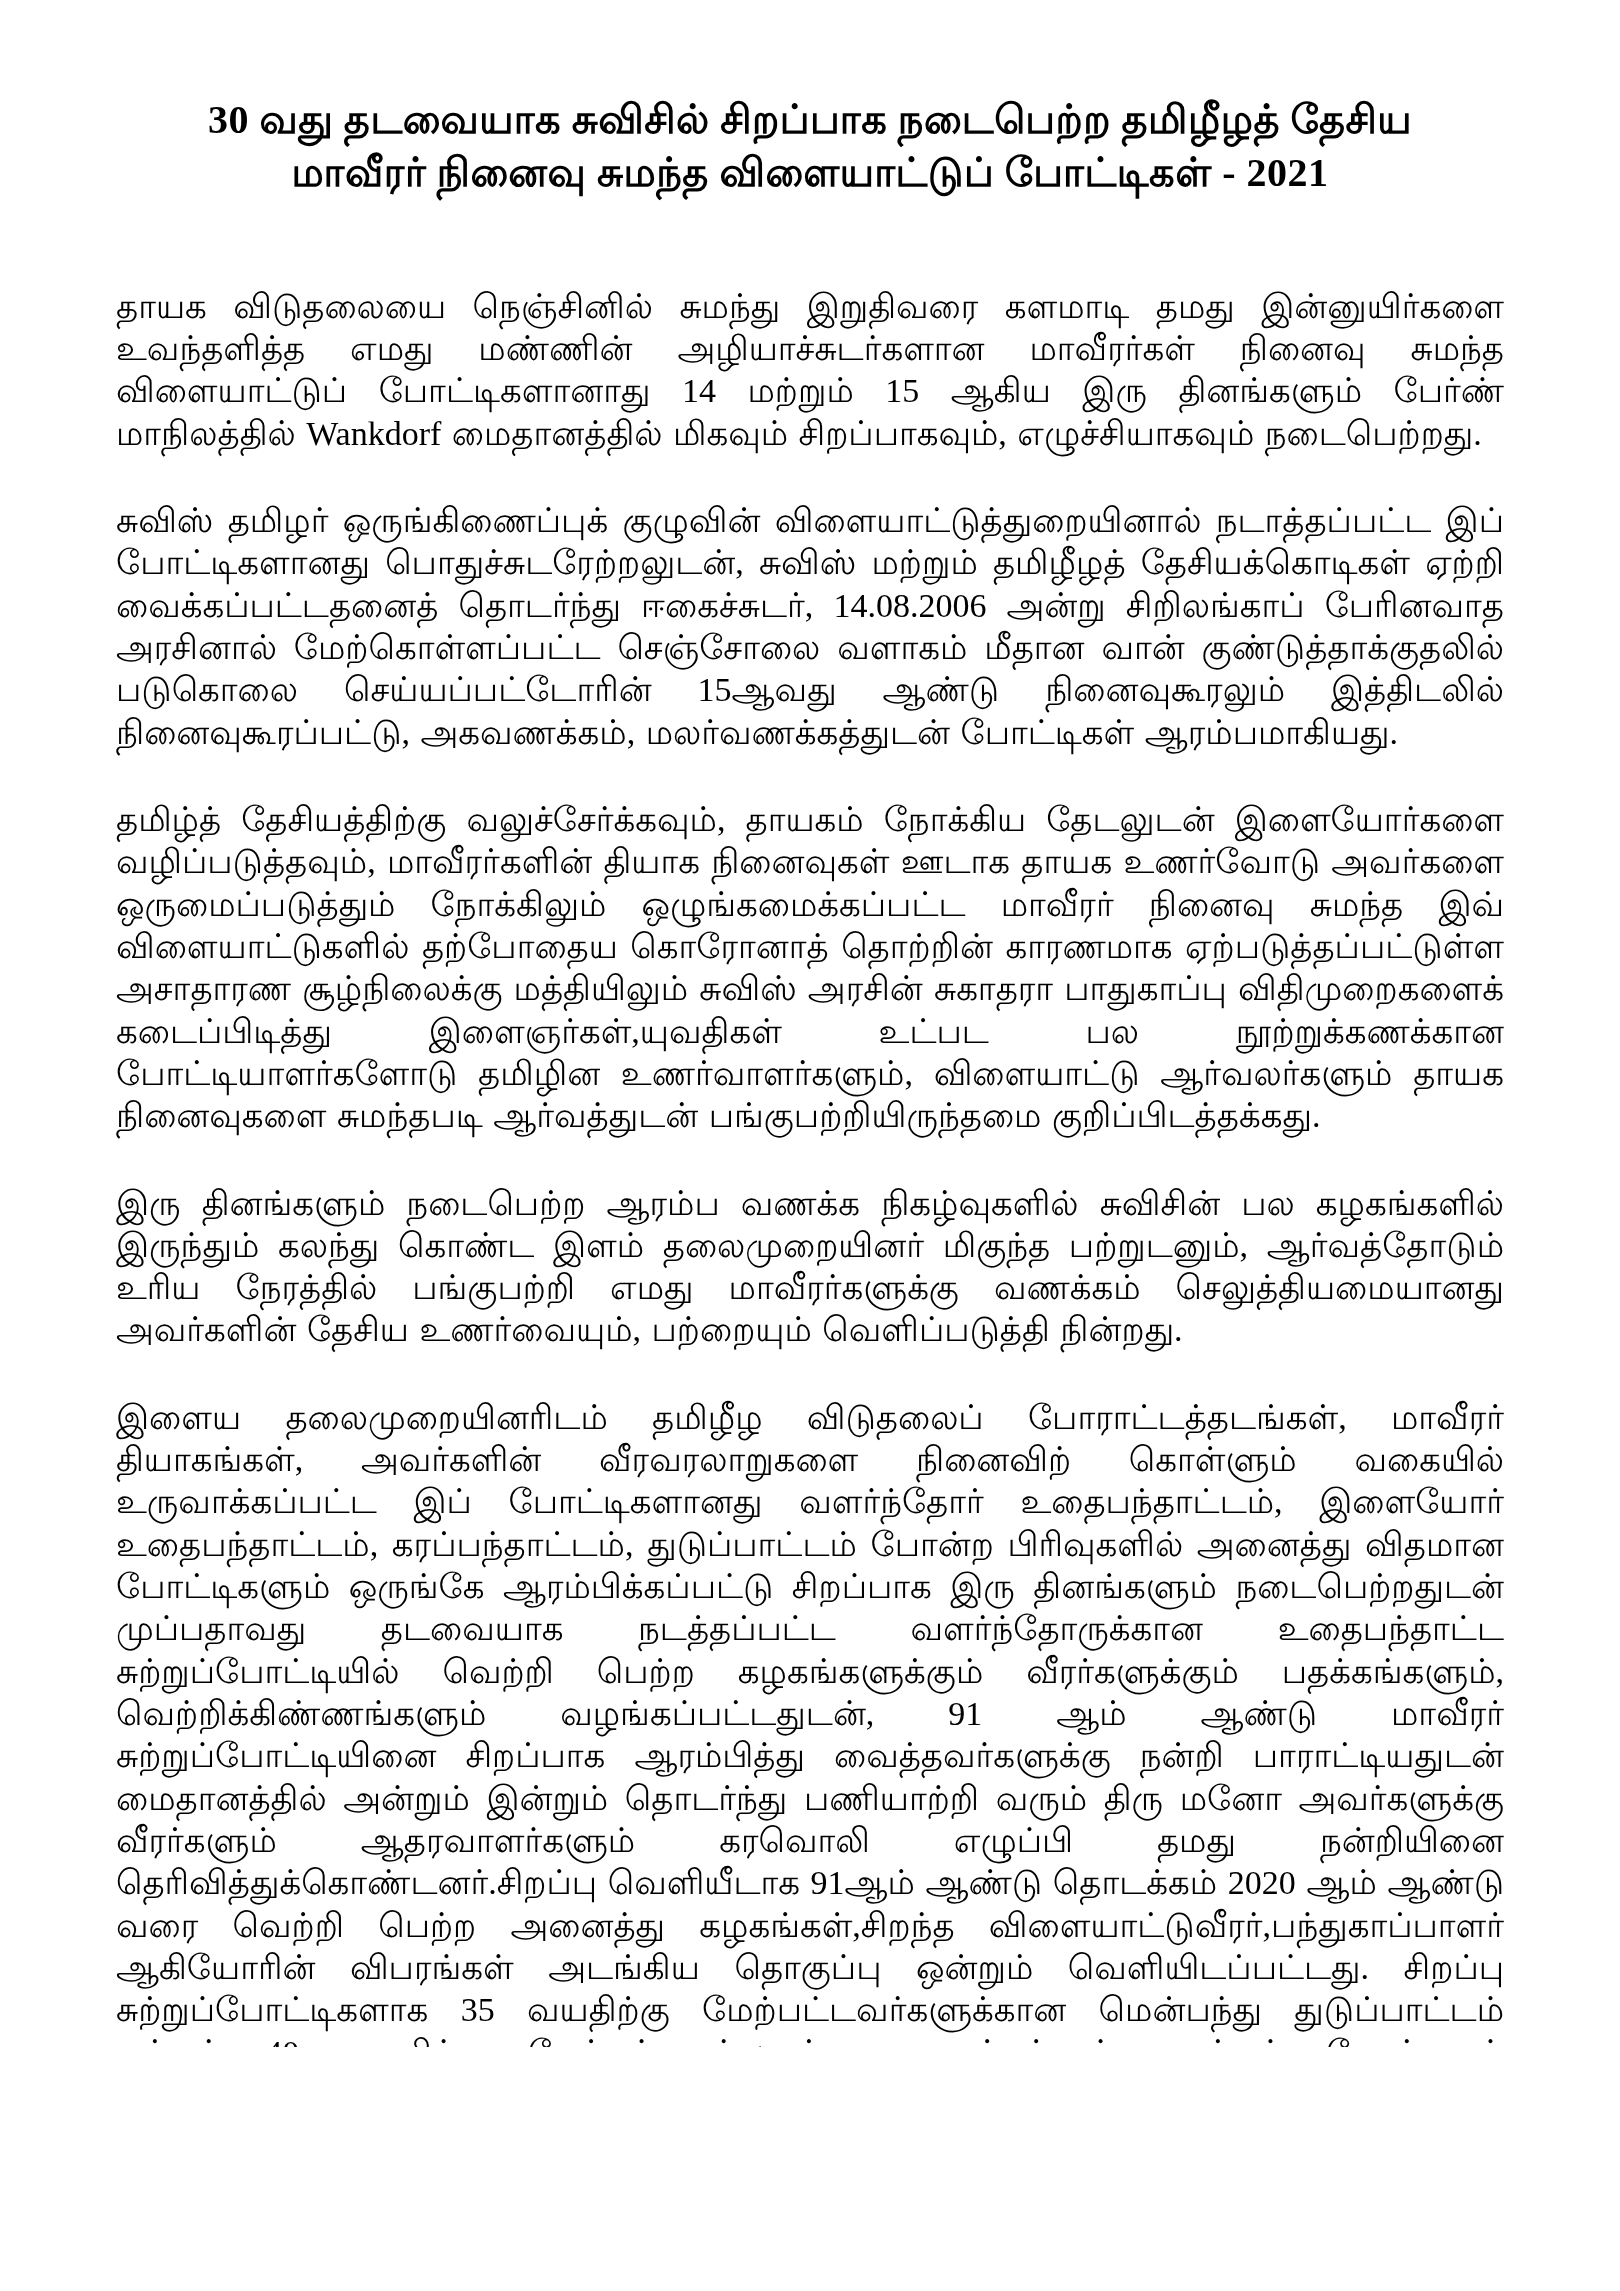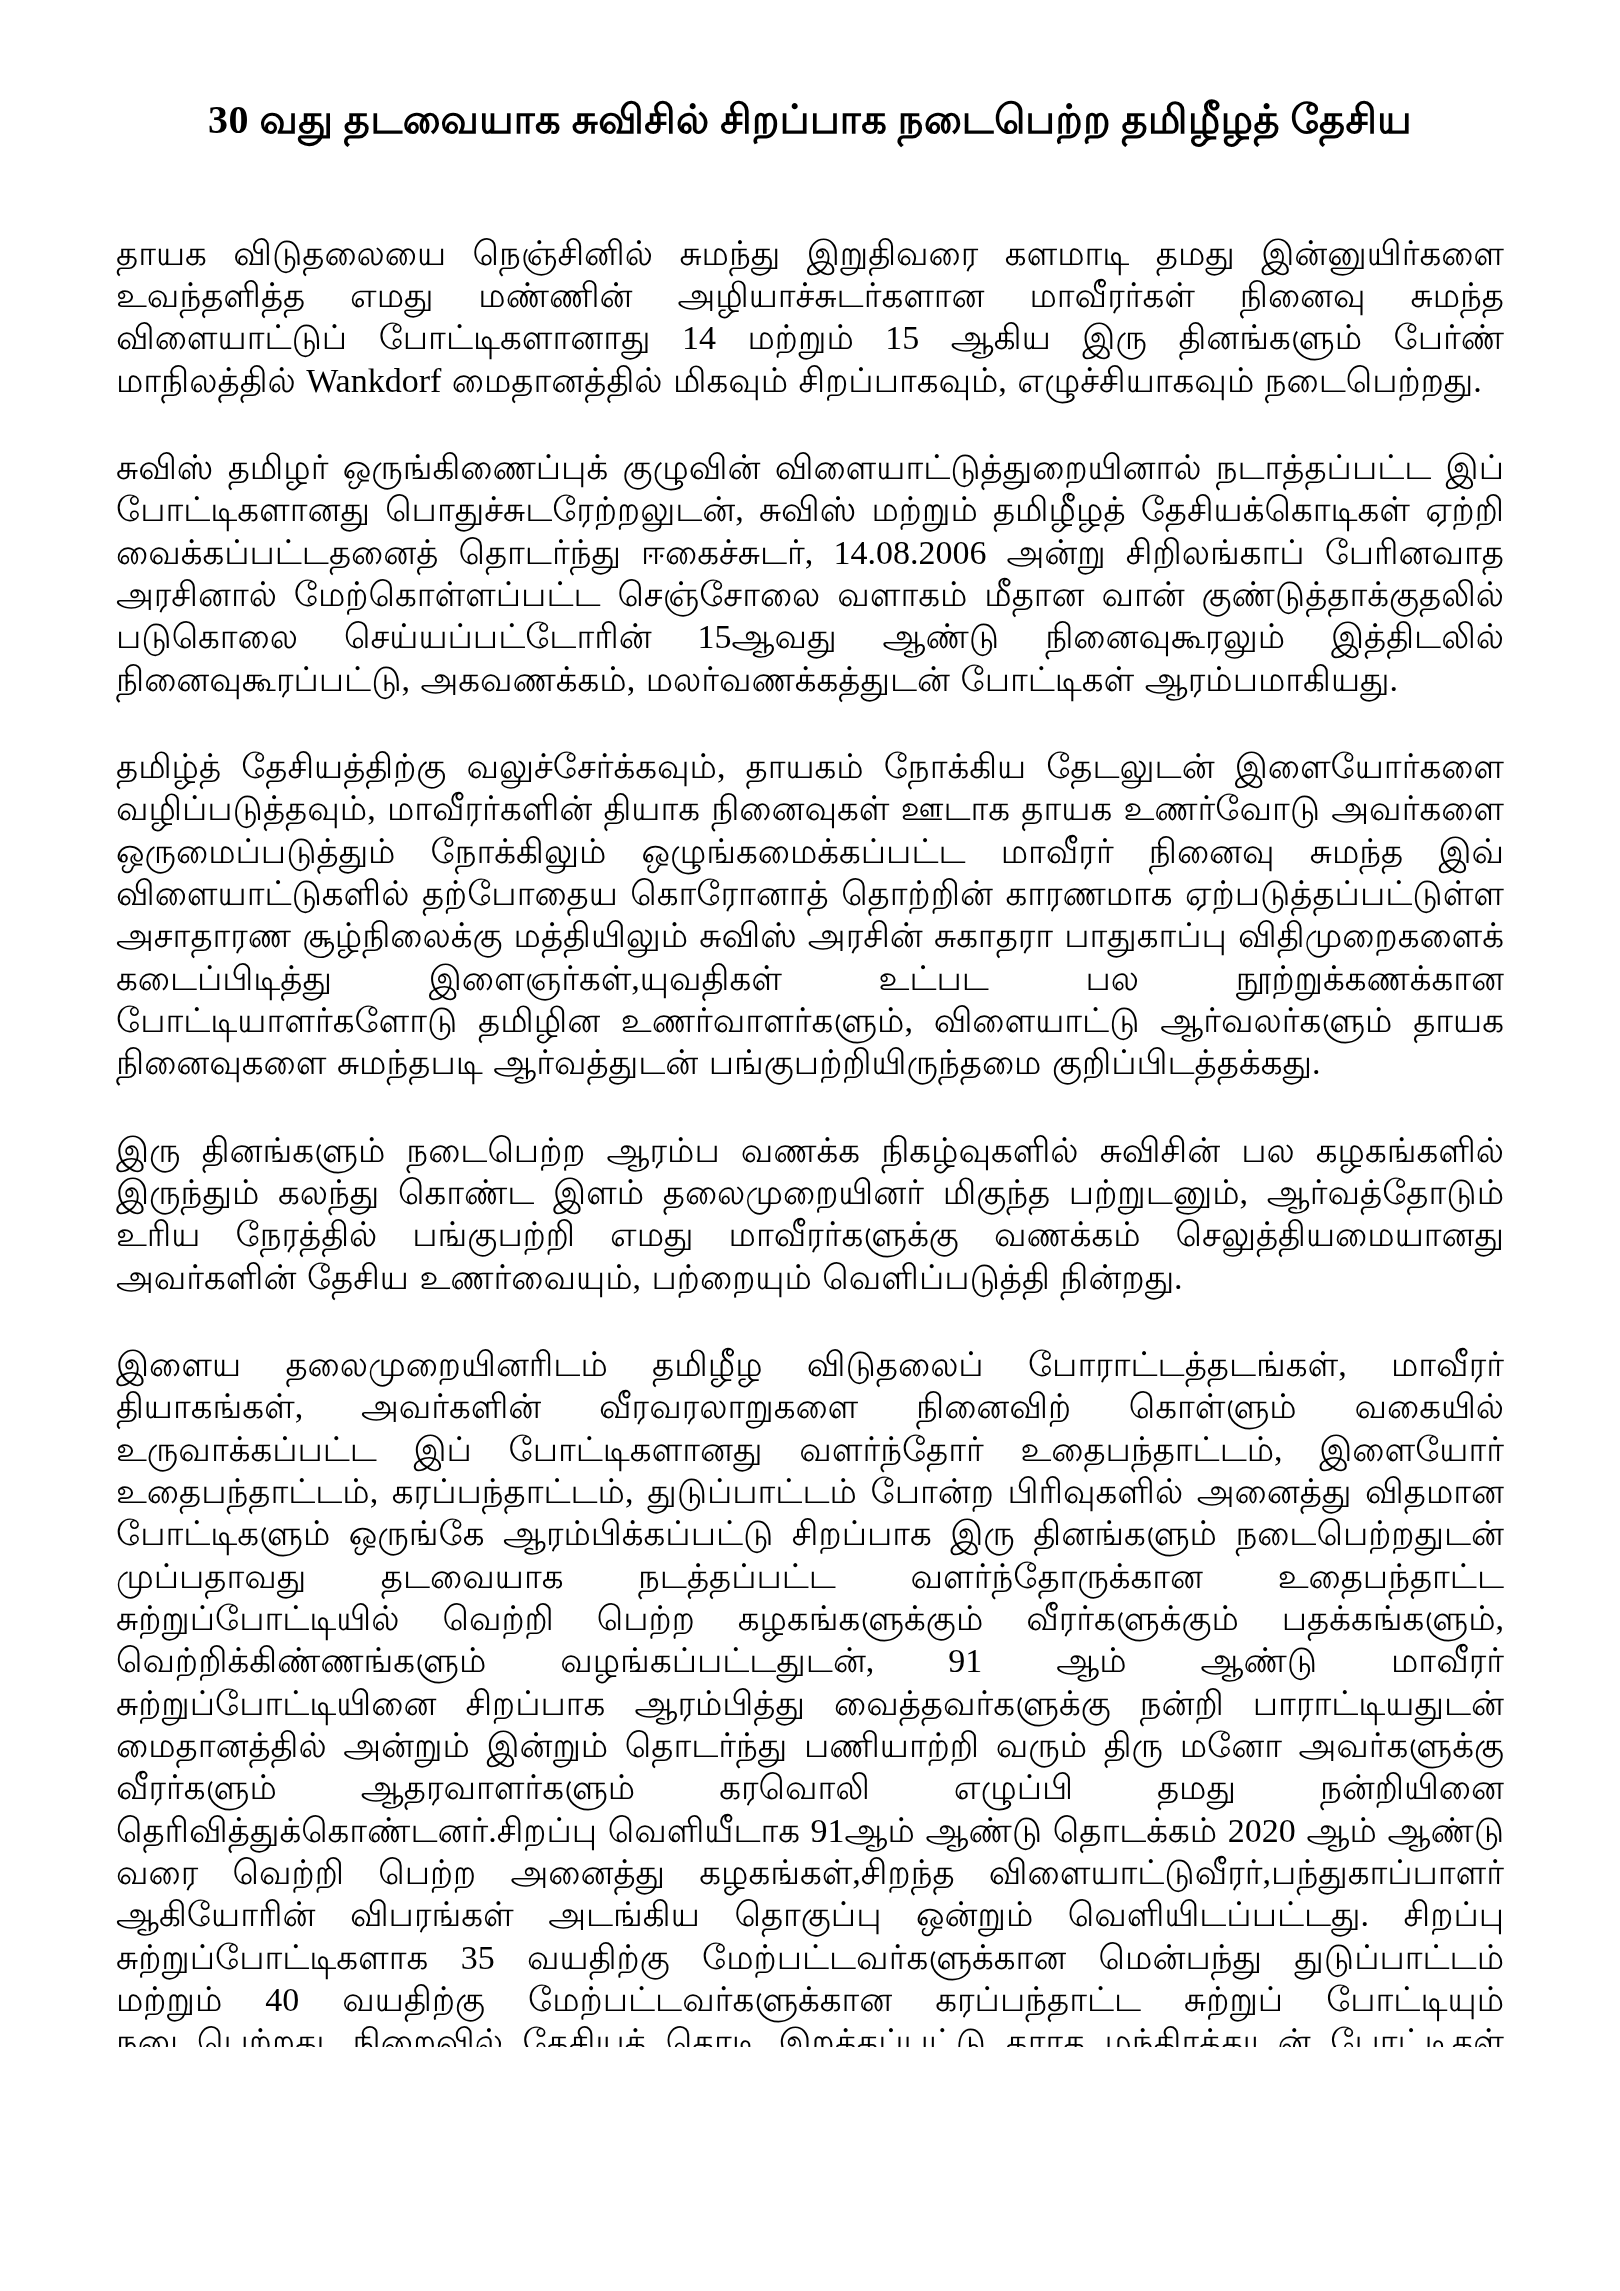--- a/index.html
+++ b/index.html
@@ -51,20 +51,21 @@
   }
 </style>
 </head>
 <body>
 
 <div class="page">
   <div class="content">
 
     <h1 class="doc-title">
       <span class="title-line">30 வது தடவையாக சுவிசில் சிறப்பாக நடைபெற்ற தமிழீழத் தேசிய</span>
+      <span class="title-line">மாவீரர் நினைவு சுமந்த விளையாட்டுப் போட்டிகள் - 2021</span>
     </h1>
 
     <div class="doc-body">
       <p>தாயக விடுதலையை நெஞ்சினில் சுமந்து இறுதிவரை களமாடி தமது இன்னுயிர்களை உவந்தளித்த எமது மண்ணின் அழியாச்சுடர்களான மாவீரர்கள் நினைவு சுமந்த விளையாட்டுப் போட்டிகளானாது 14 மற்றும் 15 ஆகிய இரு தினங்களும் பேர்ண் மாநிலத்தில் Wankdorf மைதானத்தில் மிகவும் சிறப்பாகவும், எழுச்சியாகவும் நடைபெற்றது.</p>
       <p>சுவிஸ் தமிழர் ஒருங்கிணைப்புக் குழுவின் விளையாட்டுத்துறையினால் நடாத்தப்பட்ட இப் போட்டிகளானது பொதுச்சுடரேற்றலுடன், சுவிஸ் மற்றும் தமிழீழத் தேசியக்கொடிகள் ஏற்றி வைக்கப்பட்டதனைத் தொடர்ந்து ஈகைச்சுடர், 14.08.2006 அன்று சிறிலங்காப் பேரினவாத அரசினால் மேற்கொள்ளப்பட்ட செஞ்சோலை வளாகம் மீதான வான் குண்டுத்தாக்குதலில் படுகொலை செய்யப்பட்டோரின் 15ஆவது ஆண்டு நினைவுகூரலும் இத்திடலில் நினைவுகூரப்பட்டு, அகவணக்கம், மலர்வணக்கத்துடன் போட்டிகள் ஆரம்பமாகியது.</p>
       <p>தமிழ்த் தேசியத்திற்கு வலுச்சேர்க்கவும், தாயகம் நோக்கிய தேடலுடன் இளையோர்களை வழிப்படுத்தவும், மாவீரர்களின் தியாக நினைவுகள் ஊடாக தாயக உணர்வோடு அவர்களை ஒருமைப்படுத்தும் நோக்கிலும் ஒழுங்கமைக்கப்பட்ட மாவீரர் நினைவு சுமந்த இவ் விளையாட்டுகளில் தற்போதைய கொரோனாத் தொற்றின் காரணமாக ஏற்படுத்தப்பட்டுள்ள அசாதாரண சூழ்நிலைக்கு மத்தியிலும் சுவிஸ் அரசின் சுகாதரா பாதுகாப்பு விதிமுறைகளைக் கடைப்பிடித்து இளைஞர்கள்,யுவதிகள் உட்பட பல நூற்றுக்கணக்கான போட்டியாளர்களோடு தமிழின உணர்வாளர்களும், விளையாட்டு ஆர்வலர்களும் தாயக நினைவுகளை சுமந்தபடி ஆர்வத்துடன் பங்குபற்றியிருந்தமை குறிப்பிடத்தக்கது.</p>
       <p>இரு தினங்களும் நடைபெற்ற ஆரம்ப வணக்க நிகழ்வுகளில் சுவிசின் பல கழகங்களில் இருந்தும் கலந்து கொண்ட இளம் தலைமுறையினர் மிகுந்த பற்றுடனும், ஆர்வத்தோடும் உரிய நேரத்தில் பங்குபற்றி எமது மாவீரர்களுக்கு வணக்கம் செலுத்தியமையானது அவர்களின் தேசிய உணர்வையும், பற்றையும் வெளிப்படுத்தி நின்றது.</p>
       <p>இளைய தலைமுறையினரிடம் தமிழீழ விடுதலைப் போராட்டத்தடங்கள், மாவீரர் தியாகங்கள், அவர்களின் வீரவரலாறுகளை நினைவிற் கொள்ளும் வகையில் உருவாக்கப்பட்ட இப் போட்டிகளானது வளர்ந்தோர் உதைபந்தாட்டம், இளையோர் உதைபந்தாட்டம், கரப்பந்தாட்டம், துடுப்பாட்டம் போன்ற பிரிவுகளில் அனைத்து விதமான போட்டிகளும் ஒருங்கே ஆரம்பிக்கப்பட்டு சிறப்பாக இரு தினங்களும் நடைபெற்றதுடன் முப்பதாவது தடவையாக நடத்தப்பட்ட வளர்ந்தோருக்கான உதைபந்தாட்ட சுற்றுப்போட்டியில் வெற்றி பெற்ற கழகங்களுக்கும் வீரர்களுக்கும் பதக்கங்களும், வெற்றிக்கிண்ணங்களும் வழங்கப்பட்டதுடன், 91 ஆம் ஆண்டு மாவீரர் சுற்றுப்போட்டியினை சிறப்பாக ஆரம்பித்து வைத்தவர்களுக்கு நன்றி பாராட்டியதுடன் மைதானத்தில் அன்றும் இன்றும் தொடர்ந்து பணியாற்றி வரும் திரு மனோ அவர்களுக்கு வீரர்களும் ஆதரவாளர்களும் கரவொலி எழுப்பி தமது நன்றியினை தெரிவித்துக்கொண்டனர்.சிறப்பு வெளியீடாக 91ஆம் ஆண்டு தொடக்கம் 2020 ஆம் ஆண்டு வரை வெற்றி பெற்ற அனைத்து கழகங்கள்,சிறந்த விளையாட்டுவீரர்,பந்துகாப்பாளர் ஆகியோரின் விபரங்கள் அடங்கிய தொகுப்பு ஒன்றும் வெளியிடப்பட்டது. சிறப்பு சுற்றுப்போட்டிகளாக 35 வயதிற்கு மேற்பட்டவர்களுக்கான மென்பந்து துடுப்பாட்டம் மற்றும் 40 வயதிற்கு மேற்பட்டவர்களுக்கான கரப்பந்தாட்ட சுற்றுப் போட்டியும் நடைபெற்றது. நிறைவில் தேசியக் கொடி இறக்கப்பட்டு தாரக மந்திரத்துடன் போட்டிகள் சிறப்பாக நிறைவடைந்தன.</p>
     </div>
 

